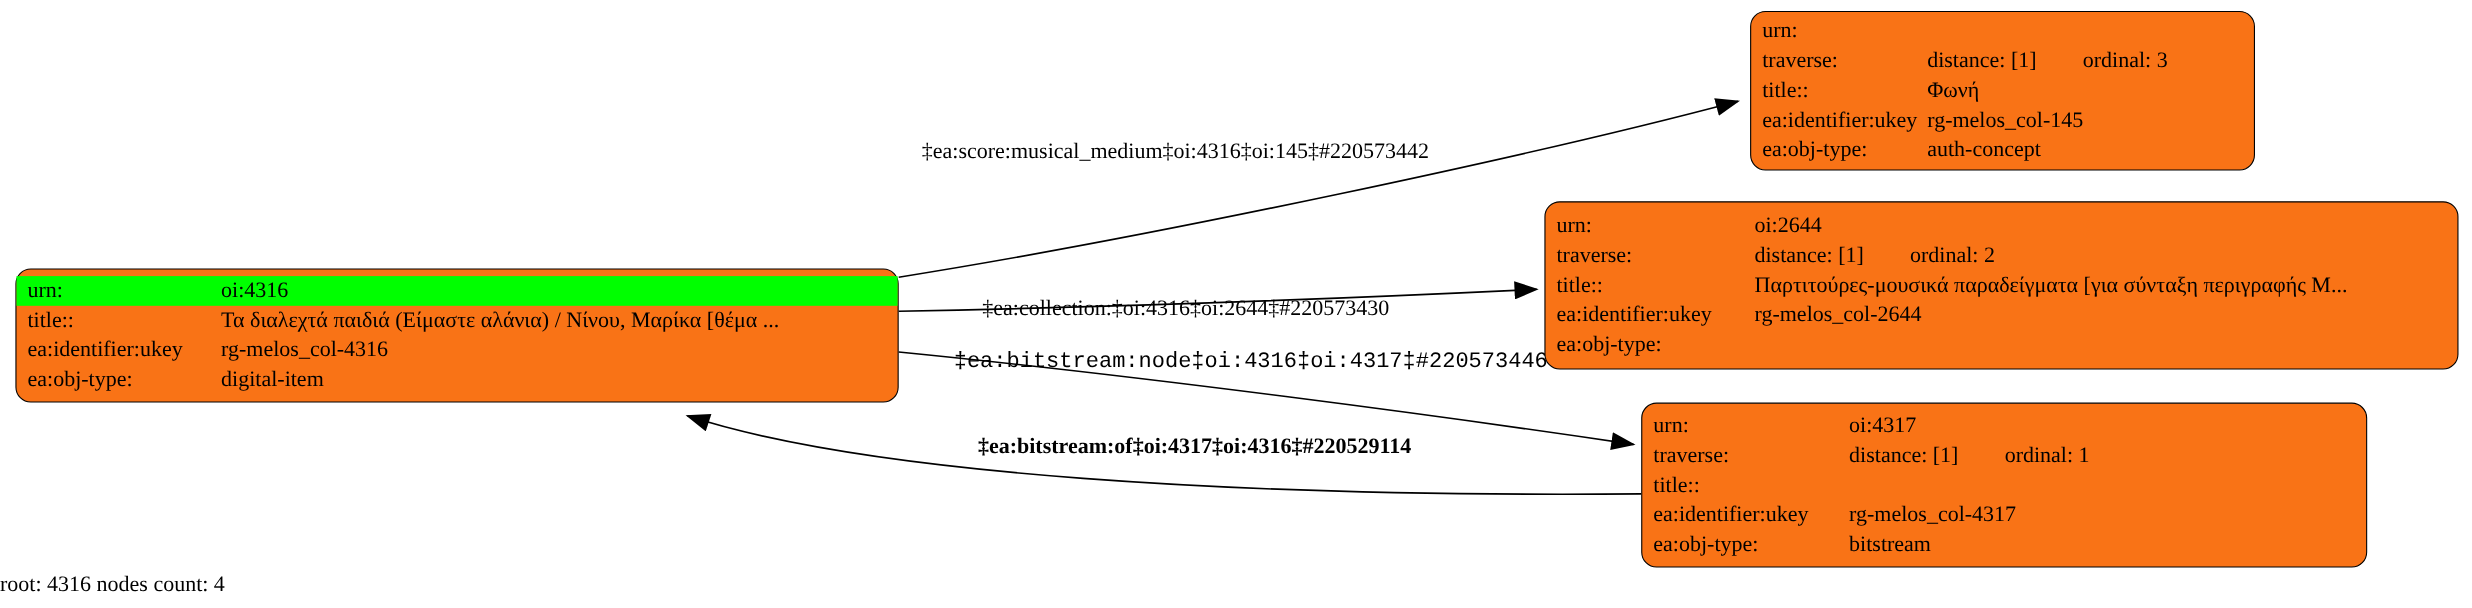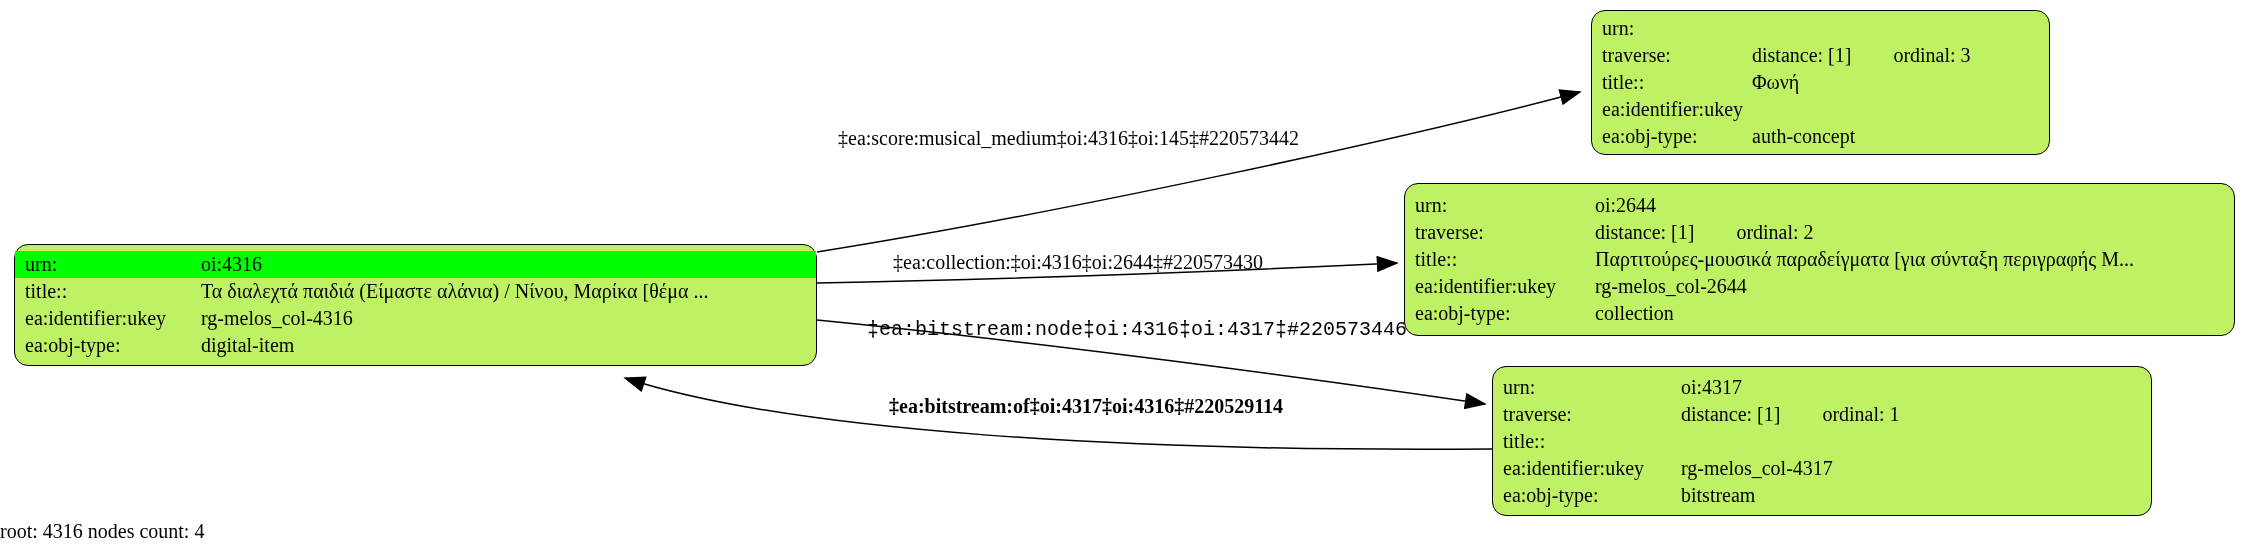--- a/index.html
+++ b/index.html
@@ -22,21 +22,21 @@
     position: absolute;
     left: 0;
     top: 0;
     pointer-events: none;
   }
   .node {
     position: absolute;
     box-sizing: border-box;
     border: 1.5px solid #000;
     border-radius: 14px;
-    background: #bef264;
+    background: #f97316;
     padding: 6px 0;
     display: flex;
     flex-direction: column;
     justify-content: center;
   }
   .row {
     display: flex;
     line-height: 27px;
     padding: 0 10px;
     white-space: nowrap;
@@ -78,21 +78,21 @@
         <path d="M0,0 L12,4.5 L0,9 z" fill="#000"></path>
       </marker>
     </defs>
     <path d="M 817,252 C 1050,215 1400,140 1580,92" fill="none" stroke="#000" stroke-width="1.5" marker-end="url(#arrow)"></path>
     <path d="M 817,283 C 1020,279 1230,271 1397,263" fill="none" stroke="#000" stroke-width="1.5" marker-end="url(#arrow)"></path>
     <path d="M 817,320 C 1040,342 1310,378 1485,404" fill="none" stroke="#000" stroke-width="1.5" marker-end="url(#arrow)"></path>
     <path d="M 1492,449 C 1130,452 790,432 625,378" fill="none" stroke="#000" stroke-width="1.5" marker-end="url(#arrow)"></path>
   </svg>
 
   <div class="edge-label" style="left:838px; top:126px;">‡ea:score:musical_medium‡oi:4316‡oi:145‡#220573442</div>
-  <div class="edge-label" style="left:893px; top:250px;font-family:Liberation Serif, serif;">‡ea:collection:‡oi:4316‡oi:2644‡#220573430</div>
+  <div class="edge-label" style="left:893px; top:268px;font-family:Liberation Serif, serif;">‡ea:collection:‡oi:4316‡oi:2644‡#220573430</div>
   <div class="edge-label" style="left:867px; top:318px;font-family:Liberation Mono, monospace;">‡ea:bitstream:node‡oi:4316‡oi:4317‡#220573446</div>
   <div class="edge-label" style="left:889px; top:394px;font-weight:bold;">‡ea:bitstream:of‡oi:4317‡oi:4316‡#220529114</div>
 
   <div class="node" style="left:14px; top:244px; width:803px; height:122px; --labelw:176px;">
     <div class="row highlight" style="background: rgb(0, 255, 0);">
       <span class="label">urn:</span>
       <span class="value">oi:4316</span>
     </div>
     <div class="row">
       <span class="label">title::</span>
@@ -116,20 +116,21 @@
       <span class="label">traverse:</span>
       <span>distance: [1]</span>
       <span class="value2">ordinal: 3</span>
     </div>
     <div class="row">
       <span class="label">title::</span>
       <span class="value">Φωνή</span>
     </div>
     <div class="row">
       <span class="label">ea:identifier:ukey</span>
+      <span class="value">rg-melos_col-145</span>
     </div>
     <div class="row">
       <span class="label">ea:obj-type:</span>
       <span class="value">auth-concept</span>
     </div>
   </div>
 
   <div class="node" style="left:1404px; top:183px; width:831px; height:153px; --labelw:180px;">
     <div class="row">
       <span class="label">urn:</span>
@@ -143,21 +144,20 @@
     <div class="row">
       <span class="label">title::</span>
       <span class="value">Παρτιτούρες-μουσικά παραδείγματα [για σύνταξη περιγραφής Μ...</span>
     </div>
     <div class="row">
       <span class="label">ea:identifier:ukey</span>
       <span class="value">rg-melos_col-2644</span>
     </div>
     <div class="row">
       <span class="label">ea:obj-type:</span>
-      <span class="value">collection</span>
     </div>
   </div>
 
   <div class="node" style="left:1492px; top:366px; width:660px; height:150px; --labelw:178px;">
     <div class="row">
       <span class="label">urn:</span>
       <span class="value">oi:4317</span>
     </div>
     <div class="row">
       <span class="label">traverse:</span>

